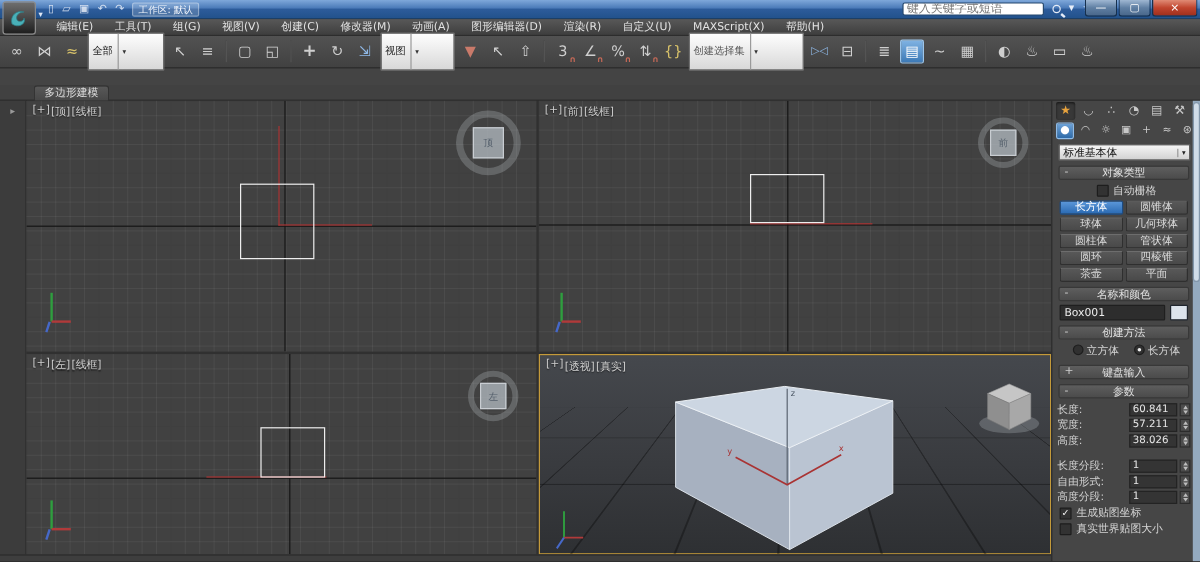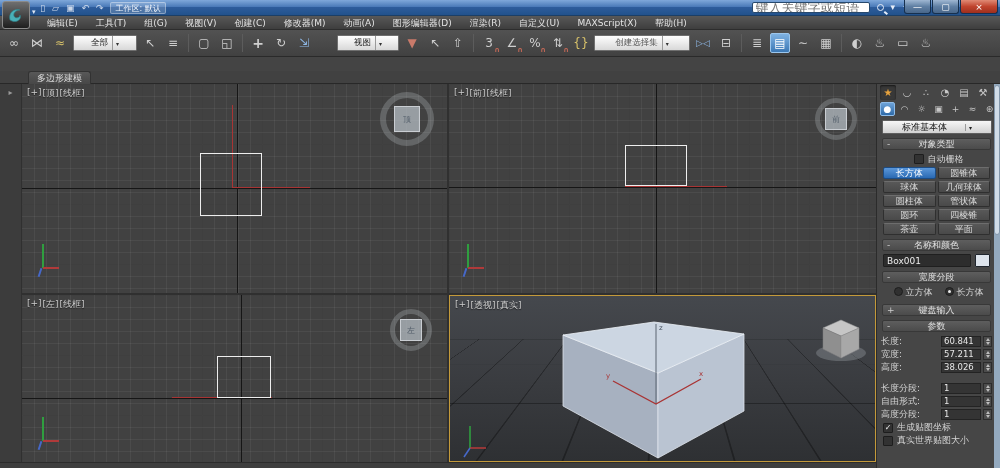--- a/index.html
+++ b/index.html
@@ -17,21 +17,21 @@
   .logo-arrow{position:absolute;left:32px;top:8px;font-size:7px;color:#dfe8f5;z-index:30;}
   .qat{position:absolute;left:40px;top:1px;height:14px;display:flex;align-items:center;gap:7px;
     color:#e8eef8;font-size:9px;}
   .qat .qicon{opacity:.85;cursor:default;}
   .workspace-box{display:flex;align-items:center;gap:4px;background:rgba(255,255,255,.18);
     border:1px solid rgba(255,255,255,.35);border-radius:2px;padding:0 4px;height:12px;font-size:8px;color:#f2f6fc;flex-direction:column;}
   .title-center{position:absolute;left:47%;top:1px;transform:translateX(-50%);display:flex;gap:36px;
     font-size:9.5px;color:#fdfdfd;text-shadow:0 1px 2px rgba(0,0,0,.4);white-space:nowrap;}
   .infocenter{position:absolute;right:78px;top:1px;height:13px;display:flex;align-items:center;gap:7px;}
   .ic-input{width:118px;height:11px;border:1px solid #27496e;border-radius:2px;background:#fff;
-    font-size:13px;padding:0 3px;color:#333;font-family:"DejaVu Sans",sans-serif;}
+    font-size:10px;padding:0 3px;color:#333;font-family:"DejaVu Sans",sans-serif;}
   .ic-icon{color:#e6edf8;font-size:9px;line-height:11px;}
   .ring{width:7px;height:7px;border:1.5px solid #e6edf8;border-radius:50%;position:relative;display:inline-block;}
   .ring::after{content:"";position:absolute;width:4px;height:1.5px;background:#e6edf8;left:6px;top:7px;transform:rotate(40deg);}
   .winbtns{position:absolute;right:2px;top:0;display:flex;}
   .winbtn{width:27px;height:14px;border:1px solid #16304e;border-top:none;border-radius:0 0 3px 3px;
     display:flex;align-items:center;justify-content:center;font-size:9px;color:#fff;
     background:linear-gradient(#9fb7d2,#5f7fa3 50%,#49678a);margin-left:1px;}
   .winbtn.close{background:linear-gradient(#e08a75,#c0442e 50%,#9e2f1d);width:38px;}
 
   
@@ -44,22 +44,22 @@
   .toolbar{position:absolute;left:0;top:30px;width:1000px;height:27px;
     background:linear-gradient(#525252,#414141);border-bottom:1px solid #2a2a2a;
     display:flex;align-items:center;gap:3px;padding:0 4px;}
   .ticon{width:20px;height:20px;display:flex;align-items:center;justify-content:center;
     font-size:12px;color:#cfcfcf;position:relative;border-radius:2px;}
   .ticon.blue{color:#8fb9e8;}
   .ticon.red{color:#c97a6a;}
   .ticon.yellow{color:#d8c26a;}
   .ticon.active{background:linear-gradient(#7fb2e2,#3c79b6);border:1px solid #9cc6ec;color:#fff;}
   .tdivider{width:1px;height:18px;background:#2e2e2e;border-right:1px solid #5c5c5c;margin:0 2px;}
-  .tdrop{height:16px;background:linear-gradient(#fefefe,#d8d8d8);border:1px solid #6f6f6f;border-radius:1px;
-    display:flex;align-items:center;justify-content:center;font-size:8.5px;color:#222;padding:0 3px;gap:4px;}
+  .tdrop{height:32px;background:linear-gradient(#fefefe,#d8d8d8);border:1px solid #6f6f6f;border-radius:1px;
+    display:flex;align-items:center;justify-content:flex-start;font-size:8.5px;color:#222;padding:0 3px;gap:4px;}
   .tdrop .arr{font-size:6px;color:#333;border-left:1px solid #9a9a9a;padding-left:3px;height:100%;display:flex;align-items:center;}
   .snap-sub{position:absolute;bottom:-1px;right:-1px;font-size:7px;color:#c86a58;font-weight:bold;}
 
   
   .ribbontabs{position:absolute;left:0;top:57px;width:1000px;height:14px;background:#3a3a3a;
     display:flex;align-items:flex-end;padding-left:26px;gap:4px;border-bottom:1px solid #474747;}
   .rtab{font-size:9px;color:#b8b8b8;padding:1px 14px;line-height:12px;}
   .rtab.active{background:linear-gradient(#646464,#4d4d4d);border-radius:3px 3px 0 0;color:#efdcA4;color:#eed9a2;}
   .ribbon-collapse{margin-left:10px;font-size:7px;color:#bbb;border:1px solid #5a5a5a;border-radius:2px;
     padding:0 4px;line-height:10px;margin-bottom:1px;background:#454545;}
@@ -113,21 +113,21 @@
   .cp-tabs1{display:flex;align-items:center;height:17px;padding-left:3px;gap:3px;}
   .cp-tabs1 .pticon{width:16px;height:15px;display:flex;align-items:center;justify-content:center;
     font-size:10px;color:#c8c8c8;border-radius:2px;}
   .cp-tabs1 .pticon.active{background:#383838;box-shadow:inset 0 1px 2px rgba(0,0,0,.6);color:#e8a33d;}
   .cp-tabs2{display:flex;align-items:center;height:16px;padding-left:3px;gap:2px;}
   .cp-tabs2 .cticon{width:15px;height:14px;display:flex;align-items:center;justify-content:center;
     font-size:9px;color:#c8c8c8;border-radius:2px;}
   .cp-tabs2 .cticon.active{background:linear-gradient(#6ea3d8,#2e6aa8);border:1px solid #8fbce8;color:#fff;}
   .cp-drop{margin:3px 8px 4px 5px;height:14px;background:linear-gradient(#f6f6f6,#d2d2d2);
     border:1px solid #5f5f5f;border-radius:1px;display:flex;align-items:center;justify-content:space-between;
-    padding:0 19px;color:#111;font-size:9px;}
+    padding:0 3px;color:#111;font-size:9px;}
   .cp-drop .arr{font-size:6px;color:#222;border-left:1px solid #9a9a9a;padding-left:3px;}
   .rollhdr{margin:4px 9px 3px 5px;height:12px;background:linear-gradient(#5e5e5e,#4b4b4b);
     border:1px solid #383838;border-radius:2px;display:flex;align-items:center;
     font-size:9px;color:#e0e0e0;position:relative;justify-content:center;}
   .rollhdr .sign{position:absolute;left:4px;font-size:9px;color:#cfcfcf;}
   .agrow{display:flex;align-items:center;justify-content:center;gap:4px;height:12px;color:#d4d4d4;}
   .btngrid{display:grid;grid-template-columns:1fr 1fr;gap:2px 2px;margin:2px 10px 2px 6px;}
   .obtn{height:12px;background:linear-gradient(#585858,#494949);border:1px solid #2f2f2f;
     border-top-color:#6d6d6d;border-radius:2px;color:#dcdcdc;display:flex;align-items:center;justify-content:center;
     font-size:9px;line-height:11px;}
@@ -216,21 +216,21 @@
     </span>
     <span class="ticon">↖</span>
     <span class="ticon">≡</span>
     <span class="tdivider"></span>
     <span class="ticon">▢</span>
     <span class="ticon">◱</span>
     <span class="tdivider"></span>
     <span class="ticon" style="font-weight:bold;font-size:14px;">+</span>
     <span class="ticon">↻</span>
     <span class="ticon blue">⇲</span>
-    <span class="tdrop" style="width:62px;margin-left:20px;">
+    <span class="tdrop" style="width:62px;">
       <span>视图</span>
       <span class="arr">▾</span>
     </span>
     <span class="ticon red">▼</span>
     <span class="ticon">↖</span>
     <span class="ticon">⇧</span>
     <span class="tdivider"></span>
     <span class="ticon">
         <span>3</span>
         <span class="snap-sub">∩</span>
@@ -428,21 +428,21 @@
       <span class="sign">-</span>
       <span>名称和颜色</span>
     </div>
     <div class="namerow">
       <span class="namefield">Box001</span>
       <span class="swatch"></span>
     </div>
 
     <div class="rollhdr">
       <span class="sign">-</span>
-      <span>宽度分段</span>
+      <span>创建方法</span>
     </div>
     <div class="radiorow">
       <span><span class="radio"></span><span>立方体</span></span>
       <span><span class="radio sel"></span><span>长方体</span></span>
     </div>
 
     <div class="rollhdr">
       <span class="sign">+</span>
       <span>键盘输入</span>
     </div>

